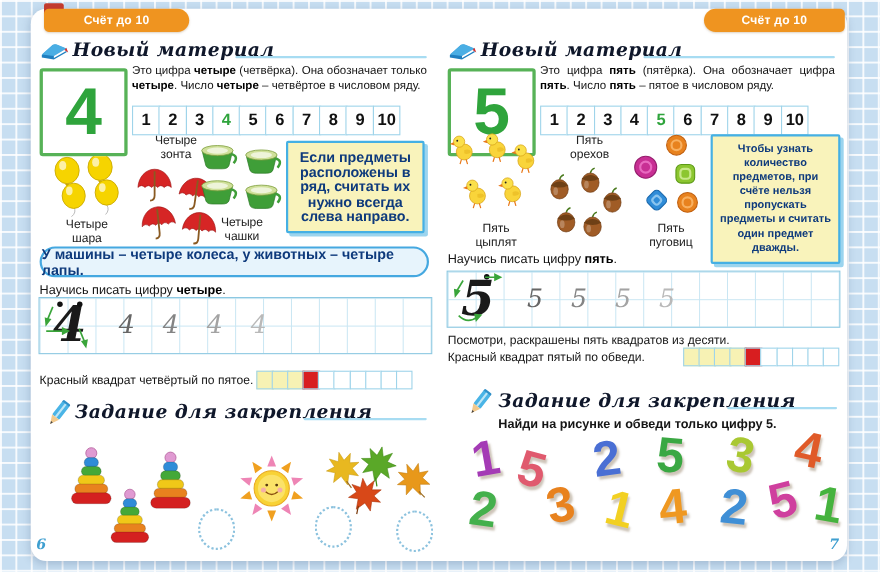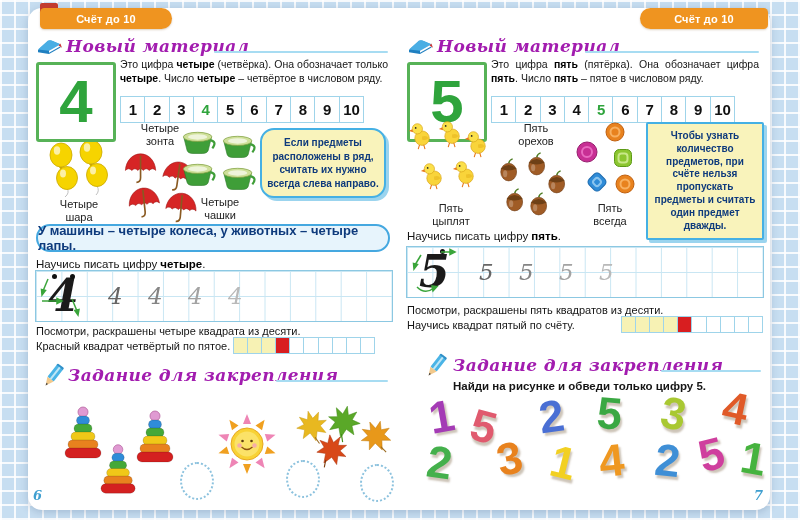--- a/index.html
+++ b/index.html
@@ -26,21 +26,21 @@
     position:absolute;top:0;height:21px;background:#ef9420;color:#fff;
     font-weight:bold;font-size:11px;letter-spacing:.2px;
     display:flex;align-items:center;justify-content:center;z-index:2;
     box-shadow:0 1px 2px rgba(120,70,0,.25);
   }
   .badge-l{left:12px;width:132px;border-radius:5px 12px 12px 5px;}
   .badge-r{right:2px;width:128px;border-radius:12px 5px 5px 12px;}
 
   .sec-icon{position:absolute;}
   h2.script{
-    position:absolute;margin:0;color:#a21caf;white-space:nowrap;
+    position:absolute;margin:0;color:#0f172a;white-space:nowrap;
     font:bold italic 17px/22px "DejaVu Serif",serif;letter-spacing:.4px;
   }
   .rule{position:absolute;height:2px;background:#a7dcf2;border-radius:2px;}
 
   .digit-box{
     position:absolute;left:8px;top:54px;width:74px;height:74px;
     border:3px solid #57b257;border-radius:3px;background:#fff;
     display:flex;align-items:center;justify-content:center;
   }
   .digit-box span{font-weight:bold;font-size:60px;color:#2fa43c;line-height:60px;}
@@ -58,21 +58,21 @@
   .num-cell:first-child{margin-left:0;}
   .num-cell.hl{color:#2fa43c;}
 
   .obj-label{position:absolute;font-size:11px;line-height:13px;color:#222;text-align:center;}
 
   .tip{
     position:absolute;background:#f9f3bb;border:2px solid #45b0e4;border-radius:2px;
     box-shadow:3px 3px 0 #9bd4ee;
     font-weight:bold;color:#0e3a7c;text-align:center;padding:6px 4px;margin:0;
   }
-  .tip-l{left:232px;top:120px;width:114px;font-size:10px;line-height:13.5px;border-radius:14px;}
+  .tip-l{left:232px;top:120px;width:114px;font-size:13px;line-height:13.5px;}
   .tip-r{left:247px;top:114px;width:106px;font-size:10px;line-height:12.8px;}
 
   .fact{
     position:absolute;left:8px;top:216px;width:350px;height:24px;
     background:#e7f4fc;border:2px solid #45a8e0;border-radius:14px;margin:0;
     font-weight:bold;font-size:13px;color:#0e3a7c;
     display:flex;align-items:center;justify-content:center;
   }
 
   .write-label{position:absolute;left:8px;margin:0;font-size:11.5px;color:#151515;}
@@ -258,21 +258,20 @@
           <line x1="36" y1="28" x2="41" y2="40"></line>
             <polygon points="38.8,39.5 43,38.5 42,44"></polygon>
         </g>
       </svg>
       <span class="trace t0">4</span>
       <span class="trace t1">4</span>
       <span class="trace t2">4</span>
       <span class="trace t3">4</span>
     </div>
 
-    <p class="sq-line" style="top:317px">Посмотри, раскрашены четыре квадрата из десяти.</p>
     <p class="sq-line" style="top:332px">Красный квадрат четвёртый по пятое.</p>
     <div class="squares" style="left:205px;top:329px">
         <div class="sq sq-yellow"></div>
         <div class="sq sq-yellow"></div>
         <div class="sq sq-yellow"></div>
         <div class="sq sq-red"></div>
         <div class="sq sq-white"></div>
         <div class="sq sq-white"></div>
         <div class="sq sq-white"></div>
         <div class="sq sq-white"></div>
@@ -501,21 +500,21 @@
           <rect x="-7.5" y="-7.5" width="15" height="15" rx="4" fill="#2f8cd8" stroke="#1a68ac"></rect>
           <rect x="-3.5" y="-3.5" width="7" height="7" rx="2.5" fill="none" stroke="#8ac4ee" stroke-width="2"></rect>
         </g>
       <g transform="translate(50,64)">
           <circle r="9" fill="#e8821e" stroke="#c06010"></circle>
           <circle r="4.5" fill="none" stroke="#f8b060" stroke-width="2"></circle>
         </g>
     </svg>
     <div class="obj-label" style="left:170px;top:194px;width:82px">
       <div>Пять</div>
-        <div>всегда</div>
+        <div>пуговиц</div>
     </div>
 
     <p class="tip tip-r">Чтобы узнать количество предметов, при счёте нельзя пропускать предметы и считать один предмет дважды.</p>
 
     <p class="write-label" style="top:222px"><span>Научись писать цифру </span><b>пять</b><span>.</span></p>
 
     <div class="wgrid" style="top:238px">
       <span class="big">5</span>
       <span class="dot" style="left:33px;top:2px"></span>
       <svg style="position:absolute;left:0;top:0" width="56" height="50" viewBox="0 0 56 50">
@@ -528,21 +527,21 @@
             <polygon points="25,39 30,39.5 26,44"></polygon>
         </g>
       </svg>
       <span class="trace t0">5</span>
       <span class="trace t1">5</span>
       <span class="trace t2">5</span>
       <span class="trace t3">5</span>
     </div>
 
     <p class="sq-line" style="top:296px">Посмотри, раскрашены пять квадратов из десяти.</p>
-    <p class="sq-line" style="top:311px">Научись квадрат пятый по счёту.</p>
+    <p class="sq-line" style="top:311px">Красный квадрат пятый по обведи.</p>
     <div class="squares" style="left:222px;top:308px">
         <div class="sq sq-yellow"></div>
         <div class="sq sq-yellow"></div>
         <div class="sq sq-yellow"></div>
         <div class="sq sq-yellow"></div>
         <div class="sq sq-red"></div>
         <div class="sq sq-white"></div>
         <div class="sq sq-white"></div>
         <div class="sq sq-white"></div>
         <div class="sq sq-white"></div>

